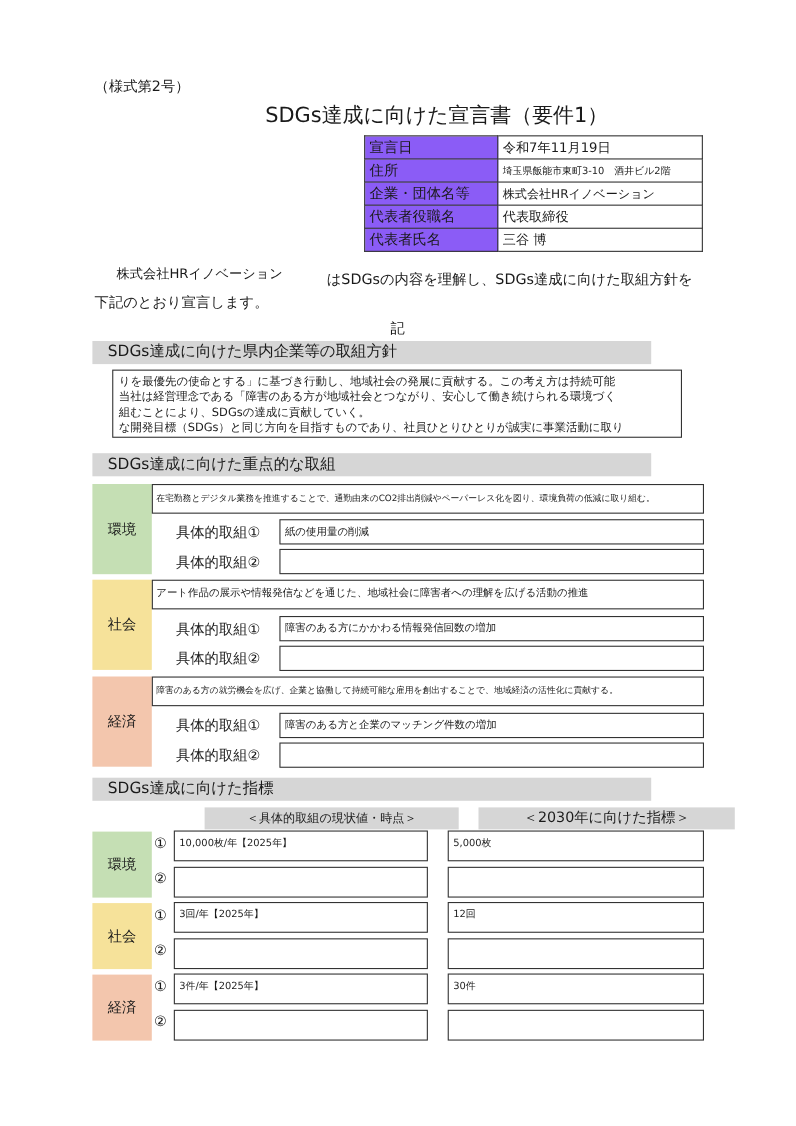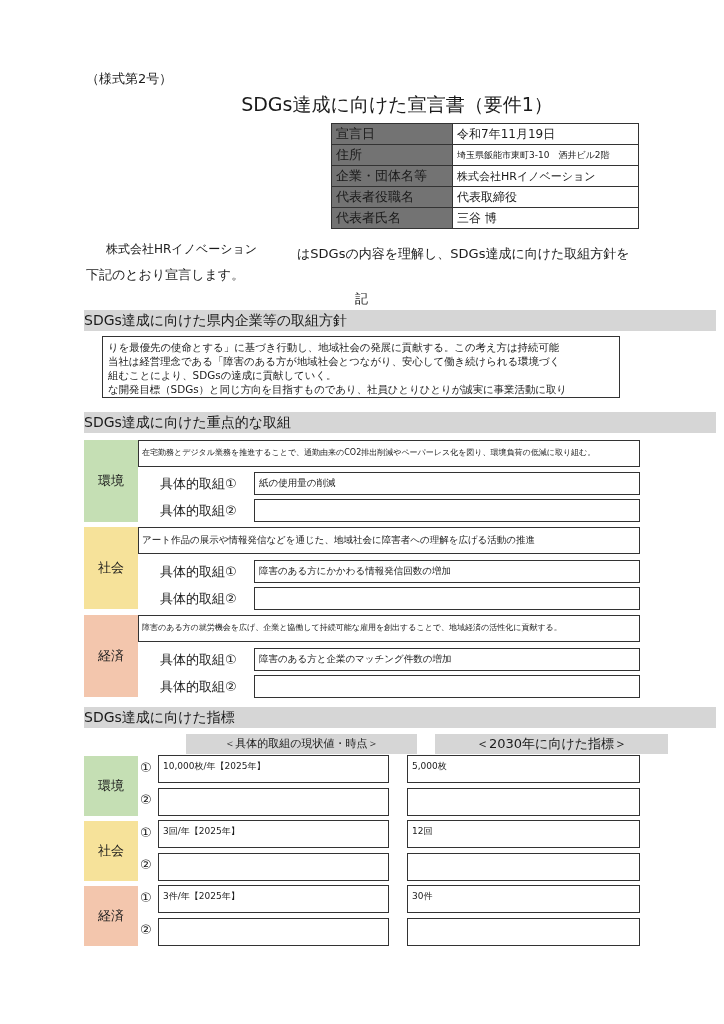--- a/index.html
+++ b/index.html
@@ -3,30 +3,30 @@
 <meta charset="utf-8">
 <style>
   html, body { margin: 0; padding: 0; background: #ffffff; }
   body { width: 724px; height: 1024px; position: relative; overflow: hidden;
          font-family: "DejaVu Sans", "Liberation Sans", sans-serif; color: #1a1a1a; }
   .abs { position: absolute; }
   .form-no { left: 86px; top: 70px; font-size: 13px; }
   .title { left: 0; width: 724px; top: 92px; text-align: center; font-size: 19px; padding-left: 70px; box-sizing: border-box; }
   table.info { position: absolute; left: 331px; top: 123px; width: 308px; border-collapse: collapse; }
   table.info td { border: 1.5px solid #333; height: 20px; padding: 0 4px; font-size: 13px; white-space: nowrap; }
-  table.info td.lbl { background: #737373; width: 112px; }
+  table.info td.lbl { background: #8b5cf6; width: 112px; }
   table.info td.val-lg { font-size: 12px; }
   table.info td.val-sm { font-size: 9px; }
   table.info td.val-md { font-size: 11px; }
   .decl1 { left: 106px; top: 241px; font-size: 12px; }
   .decl2 { left: 297px; top: 245px; font-size: 13px; }
   .decl3 { left: 86px; top: 266px; font-size: 13px; }
   .ki { left: 355px; top: 290px; font-size: 13px; }
-  .sec { position: absolute; left: 84px; width: 632px; height: 21px; background: #d6d6d6;
-         font-size: 14px; line-height: 21px; padding-left: 0; box-sizing: border-box; }
+  .sec { position: absolute; left: 84px; width: 508px; height: 21px; background: #d6d6d6;
+         font-size: 14px; line-height: 21px; padding-left: 14px; box-sizing: border-box; }
   .policy { position: absolute; left: 102px; top: 336px; width: 518px; height: 62px;
             border: 1.5px solid #333; box-sizing: border-box; padding: 3px 5px;
             font-size: 10.4px; line-height: 14px; }
   .cat { position: absolute; left: 84px; width: 54px; display: flex; align-items: center;
          justify-content: center; font-size: 13px; }
   .green { background: #c5dfb4; }
   .yellow { background: #f6e29a; }
   .salmon { background: #f3c6ad; }
   .desc { position: absolute; left: 138px; width: 502px; height: 27px; border: 1.5px solid #333;
           box-sizing: border-box; font-size: 8px; padding: 0 3px; line-height: 24px; white-space: nowrap; overflow: hidden; }

